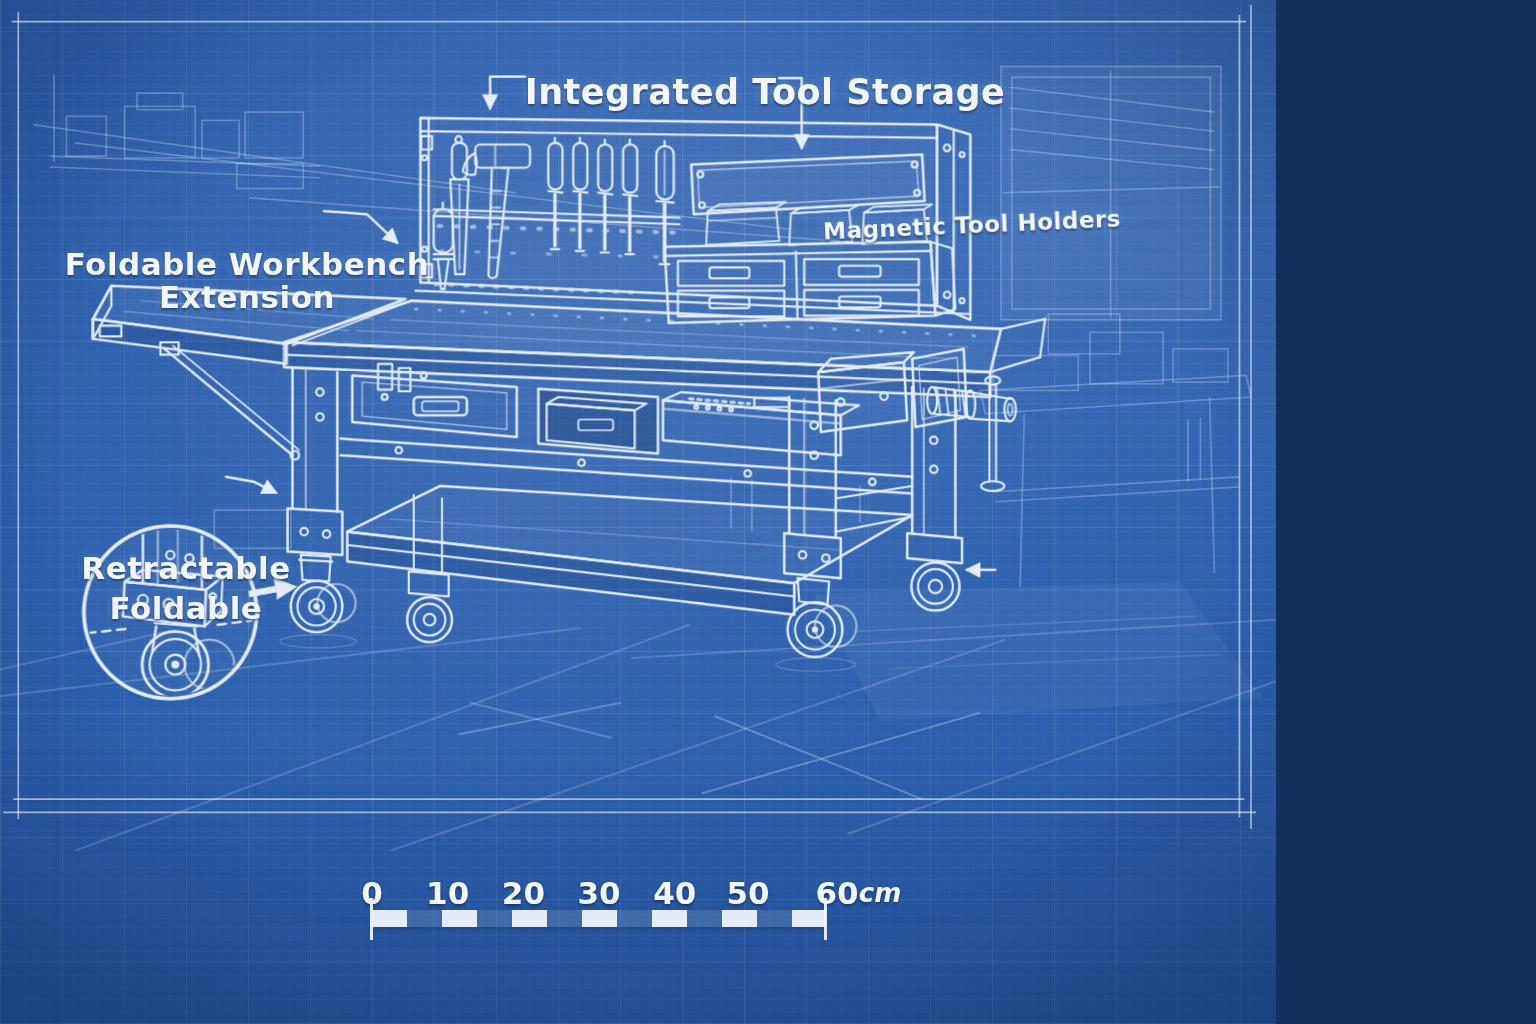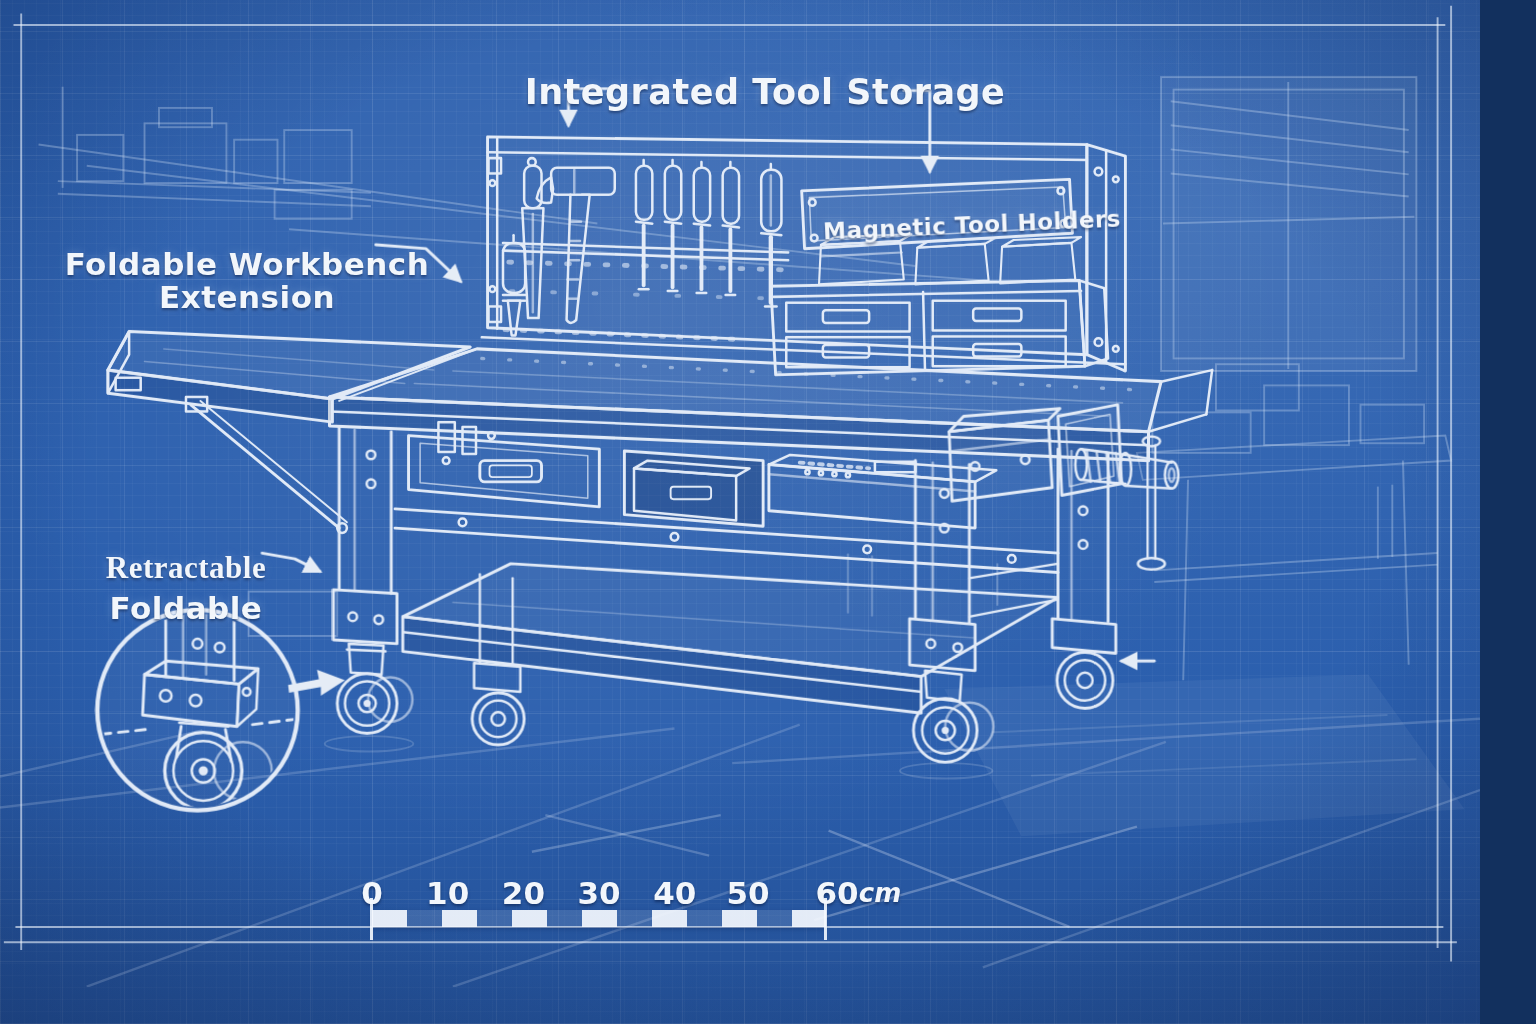--- a/index.html
+++ b/index.html
@@ -1,21 +1,21 @@
 <!DOCTYPE html>
 <html style="--paper: #2b5fae; --ink: #f2f6fb;"><head>
 <meta charset="utf-8">
 <style>
   :root{
     --paper:#2b5fae;
     --ink:#f2f6fb;
   }
   html,body{margin:0;padding:0;background:#12305e;}
   .stage{
-    position:relative;width:1480px;height:1024px;overflow:hidden;
+    position:relative;width:1276px;height:1024px;overflow:hidden;
     font-family:"DejaVu Sans","Liberation Sans",sans-serif;
     background-color:var(--paper);
     background-image:
       radial-gradient(ellipse at 42% 30%, rgba(255,255,255,0.10), rgba(255,255,255,0) 55%),
       radial-gradient(ellipse at 85% 22%, rgba(200,225,255,0.10), rgba(255,255,255,0) 42%),
       radial-gradient(ellipse at 50% 48%, rgba(0,0,0,0) 62%, rgba(8,24,62,0.28) 100%),
       linear-gradient(to bottom, rgba(0,10,40,0) 72%, rgba(4,18,50,0.20) 100%),
       repeating-linear-gradient(0deg, rgba(255,255,255,0.085) 0 1px, transparent 1px 62px),
       repeating-linear-gradient(90deg, rgba(255,255,255,0.085) 0 1px, transparent 1px 62px),
       repeating-linear-gradient(0deg, rgba(255,255,255,0.030) 0 1px, transparent 1px 12px),
@@ -453,21 +453,21 @@
       <polyline points="272,574 306,580 332,593" marker-end="url(#ah)"></polyline>
       <line x1="1198" y1="686" x2="1164" y2="686" marker-end="url(#ah)"></line>
     </g>
   </g>
 </svg>
 
   <div class="lbl big" style="left:765px;top:92px;">Integrated Tool Storage</div>
   <div class="lbl med" style="left:247px;top:264px;">Foldable Workbench</div>
   <div class="lbl med" style="left:247px;top:297px;">Extension</div>
   <div class="lbl panel" style="left:972px;top:225px;">Magnetic Tool Holders</div>
-  <div class="lbl med" style="left:186px;top:568px;font-family:Liberation Serif, serif;">Retractable</div>
+  <div class="lbl med" style="left:186px;top:568px;">Retractable</div>
   <div class="lbl med" style="left:186px;top:608px;">Foldable</div>
 
   <div>
     <div id="scale-ticks">
         <span class="tick" style="left: 372px;">0</span>
         <span class="tick" style="left: 447.7px; text-align: center;">10</span>
         <span class="tick" style="left: 523.4px;">20</span>
         <span class="tick" style="left: 599.1px;">30</span>
         <span class="tick" style="left: 674.8px;">40</span>
         <span class="tick" style="left: 748px;">50</span>

